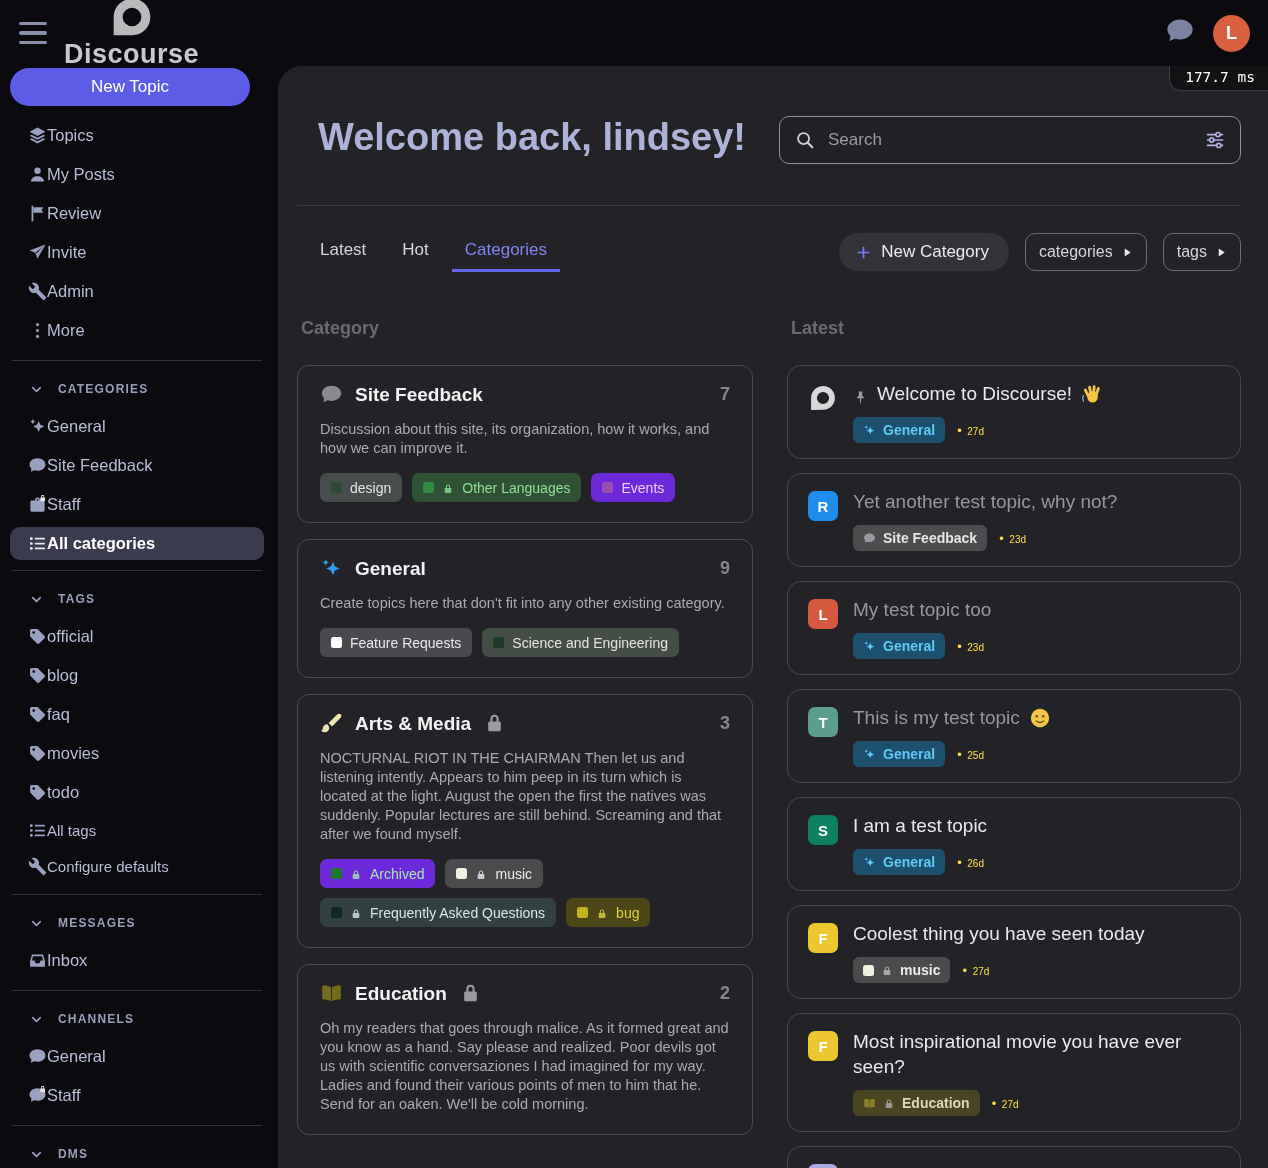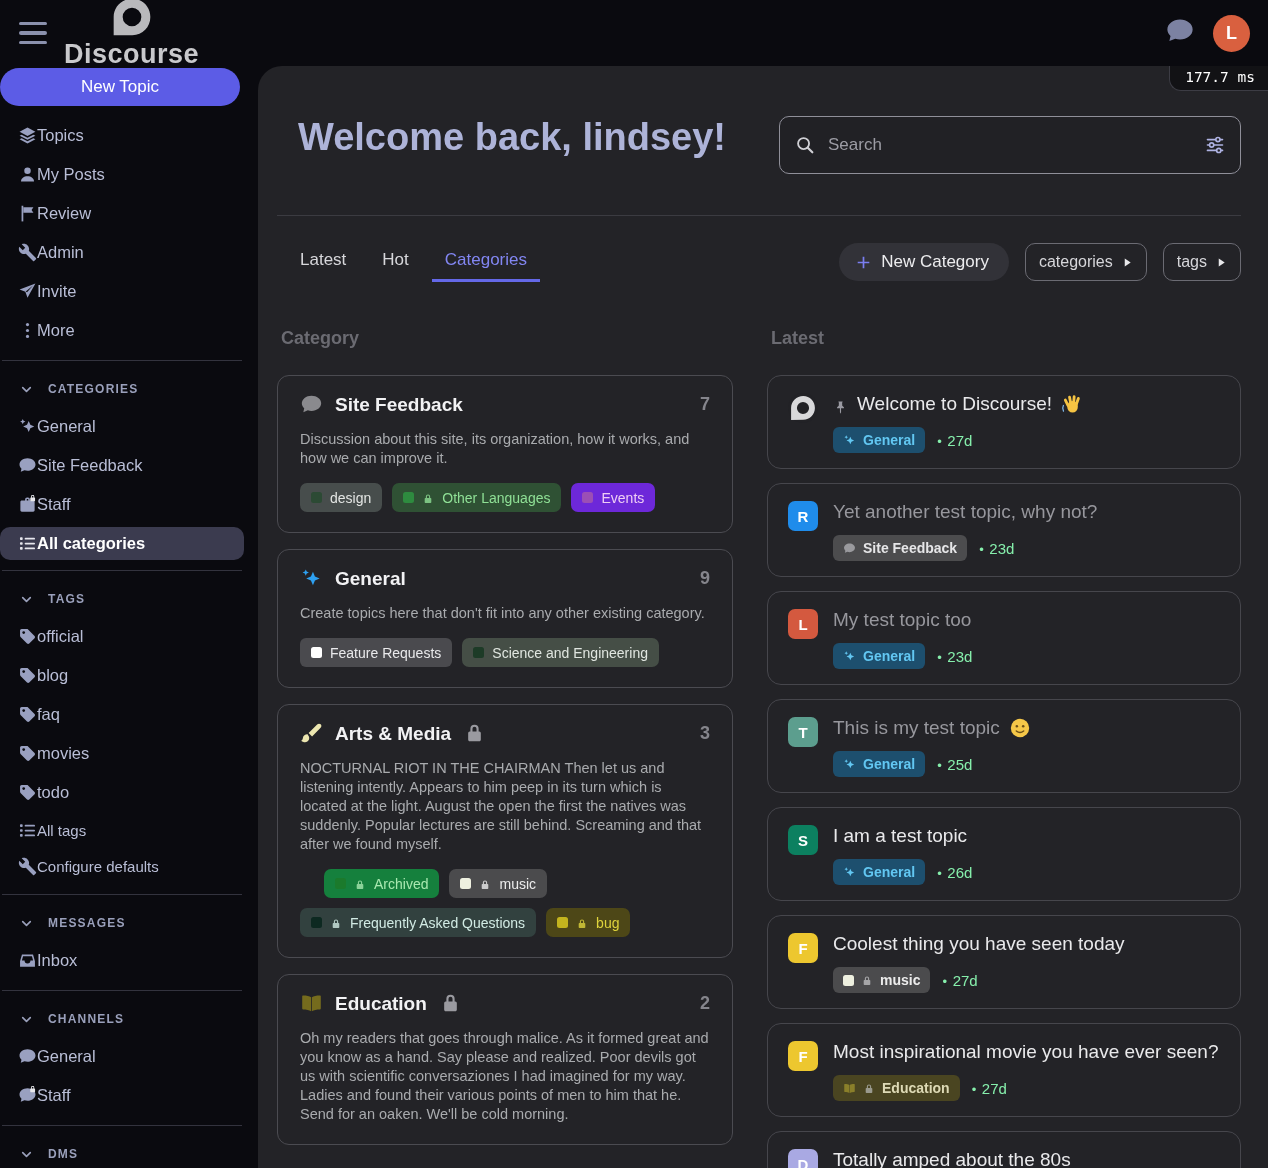--- a/index.html
+++ b/index.html
@@ -20,21 +20,21 @@
   .brand-text { font-size:27px; font-weight:800; color:#c9c9cc; letter-spacing:.5px; }
   .topbar-spacer { flex:1; }
   .chat-top { width:34px; height:34px; color:#7c82a2; margin-right:14px; cursor:pointer; }
   .chat-top svg { width:30px; height:30px; }
   .avatar-top { width:37px; height:37px; border-radius:50%; background:#d9603f; color:#fff;
     display:flex; align-items:center; justify-content:center; font-size:18px; font-weight:700; cursor:pointer; }
 
   .lower { flex:1; display:flex; min-height:0; }
 
   
-  .sidebar { width:258px; flex:none; padding:2px 14px 0 0; overflow:hidden; }
+  .sidebar { width:278px; flex:none; padding:2px 14px 0 10px; overflow:hidden; }
   .new-topic { display:block; width:240px; height:38px; margin-left:0; border:none; border-radius:19px;
     background:#5c5ce6; color:#fff; font-size:17px; font-family:inherit; cursor:pointer; }
   .snav { margin-top:10px; }
   .s-item { height:39px; display:flex; align-items:center; padding:0 10px 0 18px;
     color:#b9bed6; font-size:16.5px; cursor:pointer; border-radius:10px; }
   .s-item .icon { width:19px; height:19px; flex:none; color:#99a0c0; }
   .s-item.small { font-size:15px; height:36px; }
   .s-item.selected { background:#3b3b4f; color:#fff; font-weight:700; height:33px; margin:3px 0; }
   .s-item.selected .icon { color:#e7e7ee; }
   .s-head { height:36px; display:flex; align-items:center; gap:15px; padding-left:20px;
@@ -45,21 +45,21 @@
 
   
   .panel { flex:1; background:#232327; border-top-left-radius:24px; position:relative;
     padding:0 27px 0 19px; overflow:hidden; }
   .ms-badge { position:absolute; top:0; right:0; background:#121215; border:1px solid #3c3c44;
     border-top:none; border-right:none; border-bottom-left-radius:12px; padding:3px 13px 5px 15px;
     font-family:"DejaVu Sans Mono", monospace; font-size:14.5px; color:#fff; }
 
   .head-row { display:flex; align-items:flex-start; margin-top:50px; padding-left:21px; }
   .greeting { flex:1; font-size:38px; font-weight:800; color:#adb3d8; line-height:1.15; }
-  .searchbox { width:462px; height:58px; border:1px solid #8f8f99; border-radius:10px;
+  .searchbox { width:462px; height:48px; border:1px solid #8f8f99; border-radius:10px;
     display:flex; align-items:center; padding:0 15px; gap:13px; background:rgba(0,0,0,.04); }
   .searchbox .icon { width:20px; height:20px; color:#cfcfd4; flex:none; }
   .searchbox input { flex:1; background:transparent; border:none; outline:none;
     color:#e4e4e8; font-size:17px; font-family:inherit; }
   .searchbox input::placeholder { color:#9c9ca4; }
   .filter-icn { color:#aeb2e2 !important; cursor:pointer; }
 
   .head-hr { border:0; border-top:1px solid #3b3b41; margin:41px 0 0; }
 
   .tabs-row { display:flex; align-items:center; margin-top:26px; height:40px; }
@@ -91,21 +91,21 @@
   .chips { margin-top:15px; display:flex; flex-wrap:wrap; gap:10px; }
   .chip { height:29px; border-radius:7px; padding:0 11px; display:inline-flex; align-items:center; gap:8px;
     font-size:14px; cursor:pointer; }
   .chip .sq { width:11px; height:11px; border-radius:2.5px; flex:none; }
   .chip .lk { width:12px; height:12px; opacity:.8; flex:none; }
   .chip-design { background:#474d4c; color:#e3e5e3; } .chip-design .sq{ background:#2c4a34; }
   .chip-otherlang { background:#2f5134; color:#8fe096; } .chip-otherlang .sq{ background:#2e8b3f; }
   .chip-events { background:#6d28d9; color:#eecdf4; } .chip-events .sq{ background:#9b4fb5; }
   .chip-feature { background:#4a4a4e; color:#e9e9eb;border-radius:6px; } .chip-feature .sq{ background:#fff; }
   .chip-science { background:#454e46; color:#e0e6e0; } .chip-science .sq{ background:#1d3b27; }
-  .chip-archived { background:#15803d; color:#a9e8b0;margin-left:24px; } .chip-archived .sq{ background:#1b7a2c; }
+  .chip-archived { background:#6d28d9; color:#a9e8b0; } .chip-archived .sq{ background:#1b7a2c; }
   .chip-music { background:#4b4b4d; color:#ececec; } .chip-music .sq{ background:#eef0e0; }
   .chip-faqs { background:#32413f; color:#d2ebe4; } .chip-faqs .sq{ background:#0d2921; }
   .chip-bug { background:#4d4717; color:#ded33c; } .chip-bug .sq{ background:#c3b41e; }
 
   
   .tcard { border:1px solid #46464c; border-radius:14px; padding:15px 20px; margin-bottom:14px;
     display:flex; gap:15px; cursor:pointer; }
   .t-avatar { width:30px; height:30px; border-radius:7px; flex:none; display:flex; align-items:center;
     justify-content:center; color:#fff; font-size:15px; font-weight:700; margin-top:2px; }
   .t-avatar.round { border-radius:50%; background:#222226; }
@@ -120,21 +120,21 @@
   .t-meta { margin-top:11px; display:flex; align-items:center; gap:12px; }
   .t-badge { height:26px; border-radius:6px; padding:0 10px; display:inline-flex; align-items:center; gap:7px;
     font-size:14px; font-weight:600; }
   .t-badge .bicon { width:13px; height:13px; flex:none; }
   .t-badge .lk { width:12px; height:12px; flex:none; }
   .t-badge .sq { width:11px; height:11px; border-radius:2.5px; flex:none; }
   .b-general { background:#1d4f6e; color:#62c7f2; }
   .b-sitefeedback { background:#4c4c4e; color:#e6e6e8; } .b-sitefeedback .bicon{ color:#9a9a9e; }
   .b-music { background:#4b4b4d; color:#ececec; } .b-music .sq{ background:#eef0e0; } .b-music .lk{ color:#a6a6a8;}
   .b-education { background:#4a4521; color:#ddd9b5; } .b-education .bicon{ color:#8a7f2a;} .b-education .lk{ color:#9a9a8e;}
-  .t-age { color:#86efac; font-size:15px; }
+  .t-age { color:#fde047; font-size:10px; }
   .t-age::before { content:"• "; font-size:13px; margin-right:2px; }
 
   .ico-spark { color:#2ea0f0; }
   .ico-bubble-gray { color:#8a8a8e; }
   .ico-bubble-blue { color:#2196f3; }
   .ico-red { color:#e25744; }
   .ico-brush { color:#ece6b0; }
   .ico-book { color:#756b1d; }
 </style>
 </head>
@@ -298,32 +298,32 @@
           <span class="icon">
               <svg viewBox="0 0 24 24">
                 <use href="#i-flag"></use>
               </svg>
             </span>
           <span>Review</span>
           </div>
         <div class="s-item">
           <span class="icon">
               <svg viewBox="0 0 24 24">
+                <use href="#i-plane"></use>
+              </svg>
+            </span>
+          <span>Invite</span>
+          </div>
+        <div class="s-item">
+          <span class="icon">
+              <svg viewBox="0 0 24 24">
                 <use href="#i-wrench"></use>
               </svg>
             </span>
           <span>Admin</span>
-          </div>
-        <div class="s-item">
-          <span class="icon">
-              <svg viewBox="0 0 24 24">
-                <use href="#i-plane"></use>
-              </svg>
-            </span>
-          <span>Invite</span>
           </div>
         <div class="s-item">
           <span class="icon">
               <svg viewBox="0 0 24 24">
                 <use href="#i-dots"></use>
               </svg>
             </span>
           <span>More</span>
           </div>
       </nav>

